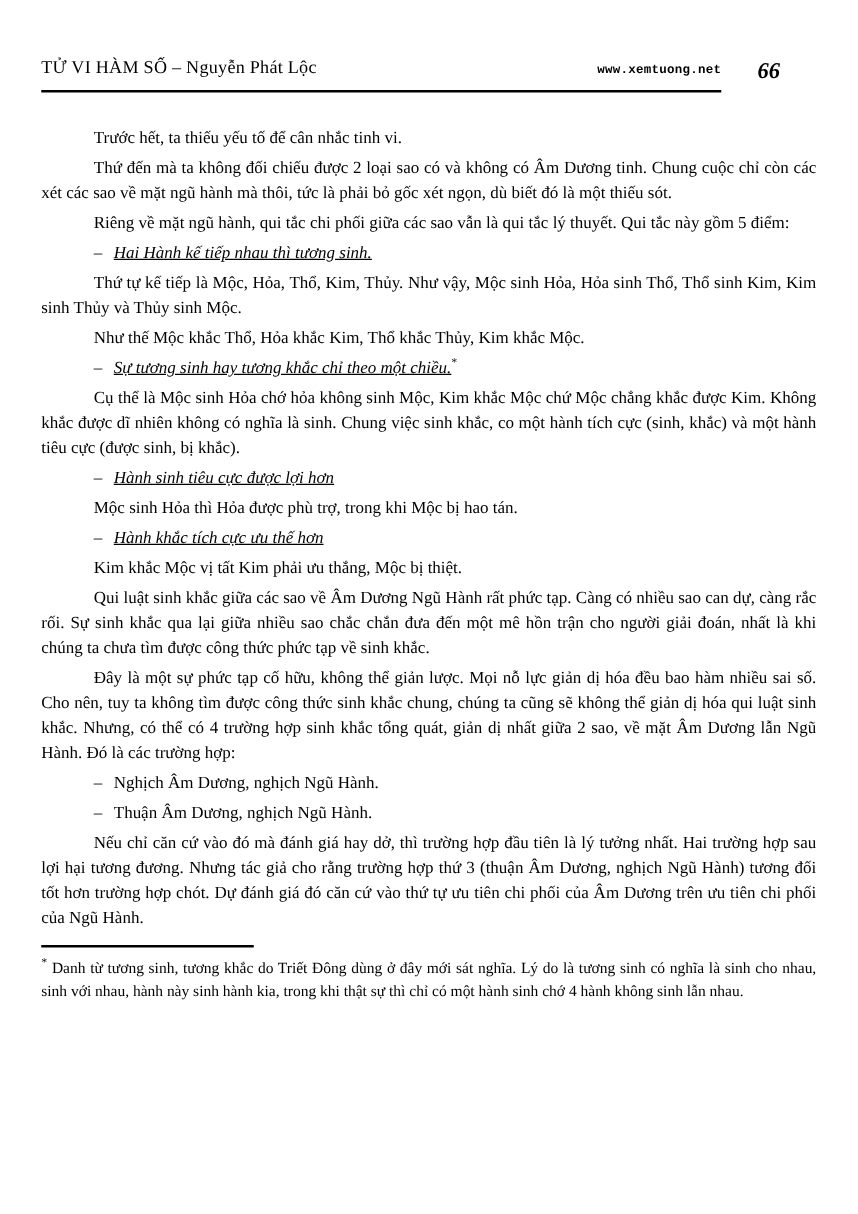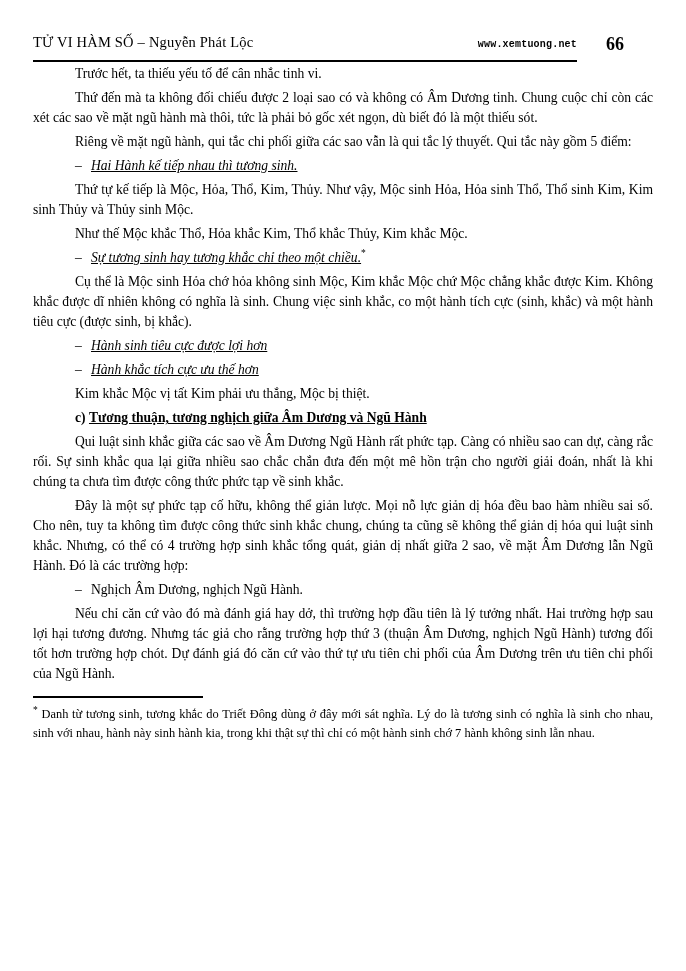--- a/index.html
+++ b/index.html
@@ -4,21 +4,21 @@
 <style>
   html, body { margin: 0; padding: 0; }
   body {
     width: 686px;
     height: 971px;
     background: #ffffff;
     color: #000000;
     font-family: "Liberation Serif", serif;
     overflow: hidden;
   }
-  .page { padding: 34px 33px 0 33px; }
+  .page { padding: 46px 33px 0 33px; }
 
   
   .header { display: flex; align-items: flex-start; }
   .header-main {
     flex: 1;
     display: flex;
     justify-content: space-between;
     align-items: baseline;
     border-bottom: 2px solid #000;
     padding-bottom: 9px;
@@ -27,28 +27,29 @@
   .header-site {
     font-family: Liberation Mono, monospace;
     font-weight: bold;
     font-size: 10px;
     letter-spacing: 0.2px;
     white-space: nowrap;
   }
   .page-num {
     width: 76px;
     text-align: center;
+    font-style: italic;
     font-weight: bold;
     font-size: 18px;
     line-height: 18px;
     padding-top: 1px;
   }
 
   
-  .body-text { margin-top: 2px; font-size: 13.6px; line-height: 20px; text-align: justify; }
+  .body-text { margin-top: 26px; font-size: 13.6px; line-height: 20px; text-align: justify; }
   p.para  { margin: 0 0 4px 0; text-indent: 42px; }
   p.item  { margin: 0 0 4px 0; padding-left: 42px; text-indent: 0; }
   p.item .dash { display: inline-block; width: 16px; }
   p.item .txt  { font-style: italic; text-decoration: underline; }
   p.item.plain .txt { font-style: normal; text-decoration: none; }
   p.heading { margin: 0 0 4px 0; text-indent: 42px; font-weight: bold; }
   p.heading .txt { text-decoration: underline; }
   sup.star { font-size: 9.5px; vertical-align: super; line-height: 0; }
 
   
@@ -81,34 +82,35 @@
 
 
     <p class="para">Như thế Mộc khắc Thổ, Hỏa khắc Kim, Thổ khắc Thủy, Kim khắc Mộc.</p>
 
     <p class="item"><span class="dash">–</span><span class="txt">Sự tương sinh hay tương khắc chỉ theo một chiều.</span><sup class="star">*</sup></p>
 
     <p class="para">Cụ thể là Mộc sinh Hỏa chớ hỏa không sinh Mộc, Kim khắc Mộc chứ Mộc chẳng khắc được Kim. Không khắc được dĩ nhiên không có nghĩa là sinh. Chung việc sinh khắc, co một hành tích cực (sinh, khắc) và một hành tiêu cực (được sinh, bị khắc).</p>
 
     <p class="item"><span class="dash">–</span><span class="txt">Hành sinh tiêu cực được lợi hơn</span></p>
 
+    <p class="para">Mộc sinh Hỏa thì Hỏa được phù trợ, trong khi Mộc bị hao tán.</p>
 
     <p class="item"><span class="dash">–</span><span class="txt">Hành khắc tích cực ưu thế hơn</span></p>
 
     <p class="para">Kim khắc Mộc vị tất Kim phải ưu thắng, Mộc bị thiệt.</p>
 
-    <p class="heading"><span>c)</span>&nbsp;<span class="txt">Tương thuận, tương nghịch giữa Âm Dương và Ngũ Hành</span></p>
 
     <p class="para">Qui luật sinh khắc giữa các sao về Âm Dương Ngũ Hành rất phức tạp. Càng có nhiều sao can dự, càng rắc rối. Sự sinh khắc qua lại giữa nhiều sao chắc chắn đưa đến một mê hồn trận cho người giải đoán, nhất là khi chúng ta chưa tìm được công thức phức tạp về sinh khắc.</p>
     <p class="para">Đây là một sự phức tạp cố hữu, không thể giản lược. Mọi nỗ lực giản dị hóa đều bao hàm nhiều sai số. Cho nên, tuy ta không tìm được công thức sinh khắc chung, chúng ta cũng sẽ không thể giản dị hóa qui luật sinh khắc. Nhưng, có thể có 4 trường hợp sinh khắc tổng quát, giản dị nhất giữa 2 sao, về mặt Âm Dương lẫn Ngũ Hành. Đó là các trường hợp:</p>
 
     <p class="item plain"><span class="dash">–</span><span class="txt">Nghịch Âm Dương, nghịch Ngũ Hành.</span></p>
+    <p class="item plain"><span class="dash">–</span><span class="txt">Thuận Âm Dương, nghịch Ngũ Hành.</span></p>
 
     <p class="para">Nếu chỉ căn cứ vào đó mà đánh giá hay dở, thì trường hợp đầu tiên là lý tưởng nhất. Hai trường hợp sau lợi hại tương đương. Nhưng tác giả cho rằng trường hợp thứ 3 (thuận Âm Dương, nghịch Ngũ Hành) tương đối tốt hơn trường hợp chót. Dự đánh giá đó căn cứ vào thứ tự ưu tiên chi phối của Âm Dương trên ưu tiên chi phối của Ngũ Hành.</p>
 
   </div>
 
   <div class="footnote">
     <div class="fn-rule"></div>
-    <p class="fn-text"><sup class="star">*</sup> <span>Danh từ tương sinh, tương khắc do Triết Đông dùng ở đây mới sát nghĩa. Lý do là tương sinh có nghĩa là sinh cho nhau, sinh với nhau, hành này sinh hành kia, trong khi thật sự thì chỉ có một hành sinh chớ 7 hành không sinh lẫn nhau.</span></p>
+    <p class="fn-text"><sup class="star">*</sup> <span>Danh từ tương sinh, tương khắc do Triết Đông dùng ở đây mới sát nghĩa. Lý do là tương sinh có nghĩa là sinh cho nhau, sinh với nhau, hành này sinh hành kia, trong khi thật sự thì chỉ có một hành sinh chớ 4 hành không sinh lẫn nhau.</span></p>
   </div>
 
 </div>
 
 </body></html>

